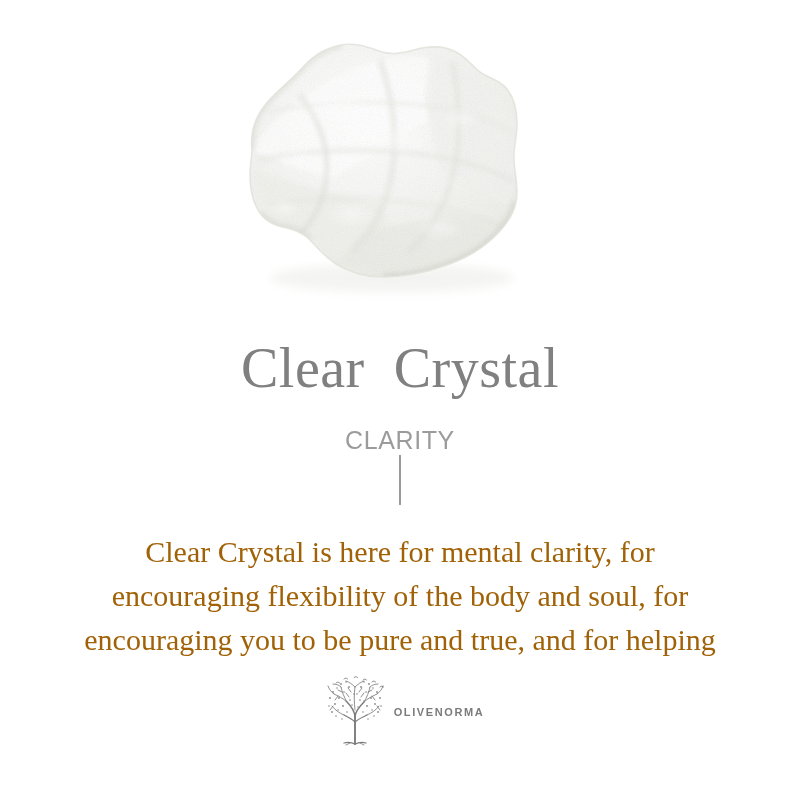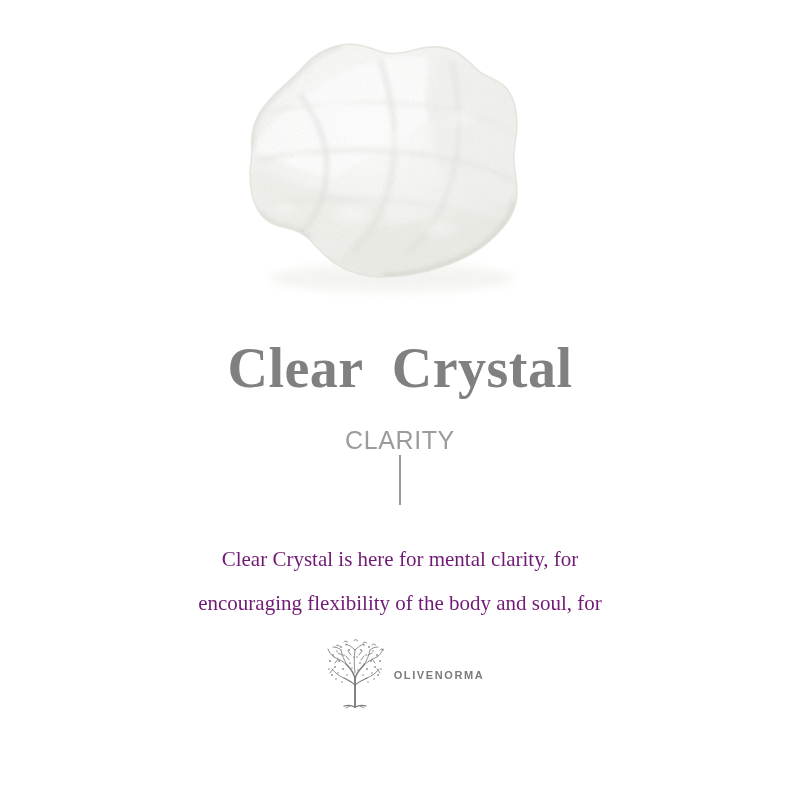--- a/index.html
+++ b/index.html
@@ -38,21 +38,21 @@
     top: 0;
     width: 800px;
     height: 318px;
     display: block;
   }
 
   
   .product-title {
     font-family: "Liberation Serif", "DejaVu Serif", serif;
     font-size: 56px;
-    font-weight: 700;
+    font-weight: 400;
     color: #808080;
     letter-spacing: 0.5px;
     line-height: 1;
     margin: 22px 0 0 0;
     text-align: left;
     white-space: pre;
   }
 
   
   .keywords {
@@ -79,27 +79,27 @@
     background: #9b9b9b;
     margin: 0 13px;
     flex: none;
   }
   .kw-sep.tight {
     margin: 0 10px;
   }
 
   
   .description {
-    margin-top: 32px;
+    margin-top: 25px;
     width: 720px;
     text-align: center;
     font-family: "Liberation Serif", "DejaVu Serif", serif;
-    font-size: 21px;
+    font-size: 30px;
     line-height: 44px;
-    color: #701a75;
+    color: #a16207;
   }
   .description .desc-line {
     display: block;
     white-space: nowrap;
   }
 
   
   .brand-logo {
     margin-top: 14px;
     display: flex;
@@ -241,20 +241,21 @@
 
   <div class="keywords">
     <span class="keyword">CLARITY</span>
     <span class="kw-sep"></span>
     <span class="kw-sep tight"></span>
   </div>
 
   <div class="description">
     <span class="desc-line">Clear Crystal is here for mental clarity, for</span>
     <span class="desc-line">encouraging flexibility of the body and soul, for</span>
+    <span class="desc-line">encouraging you to be pure and true, and for helping</span>
   </div>
 
   <div class="brand-logo">
     <svg class="brand-tree" viewBox="0 0 78 70" aria-hidden="true">
       <g stroke="#7c7c7c" stroke-width="0.85" fill="none" stroke-linecap="round">
 
         <path d="M39,68 L39,40" stroke-width="1.9"></path>
         <path d="M39,40 C38,34 35,30 31,26" stroke-width="1.5"></path>
         <path d="M39,40 C40,34 44,30 48,26" stroke-width="1.5"></path>
         <path d="M39,46 C36,43 32,41 28,39" stroke-width="1.2"></path>

